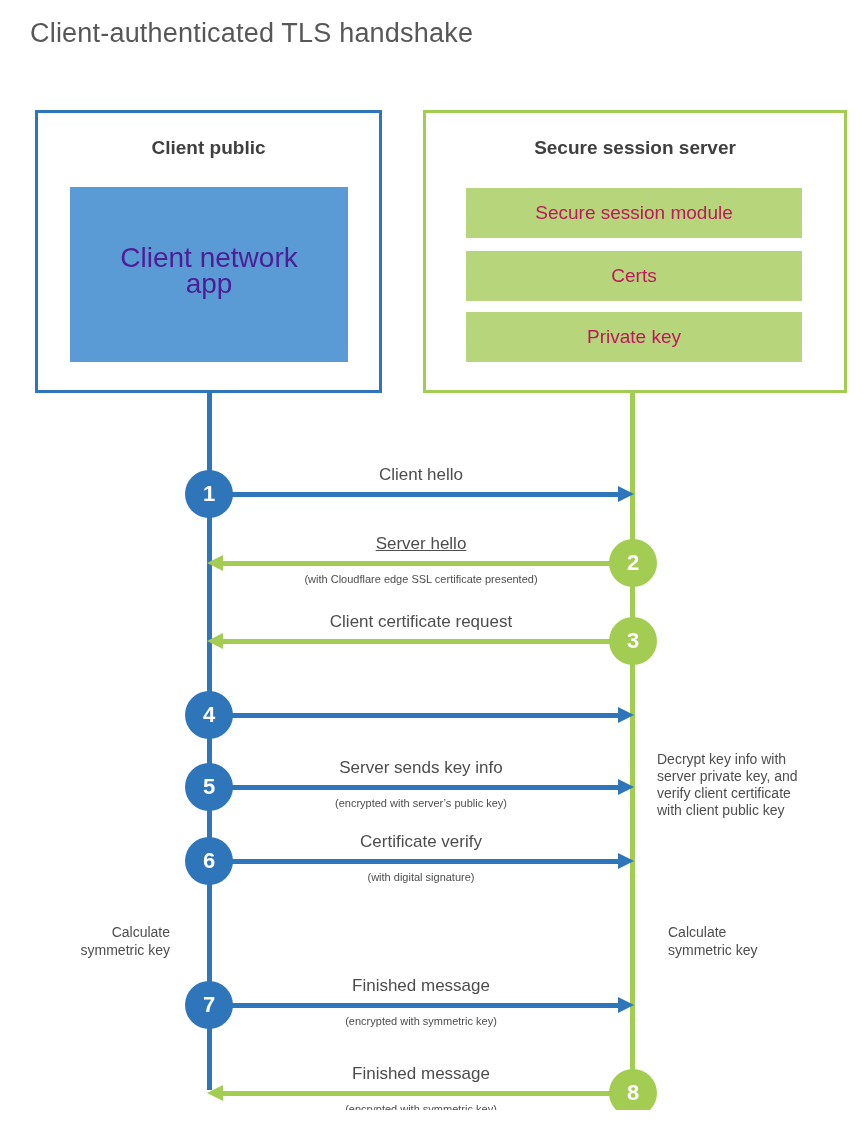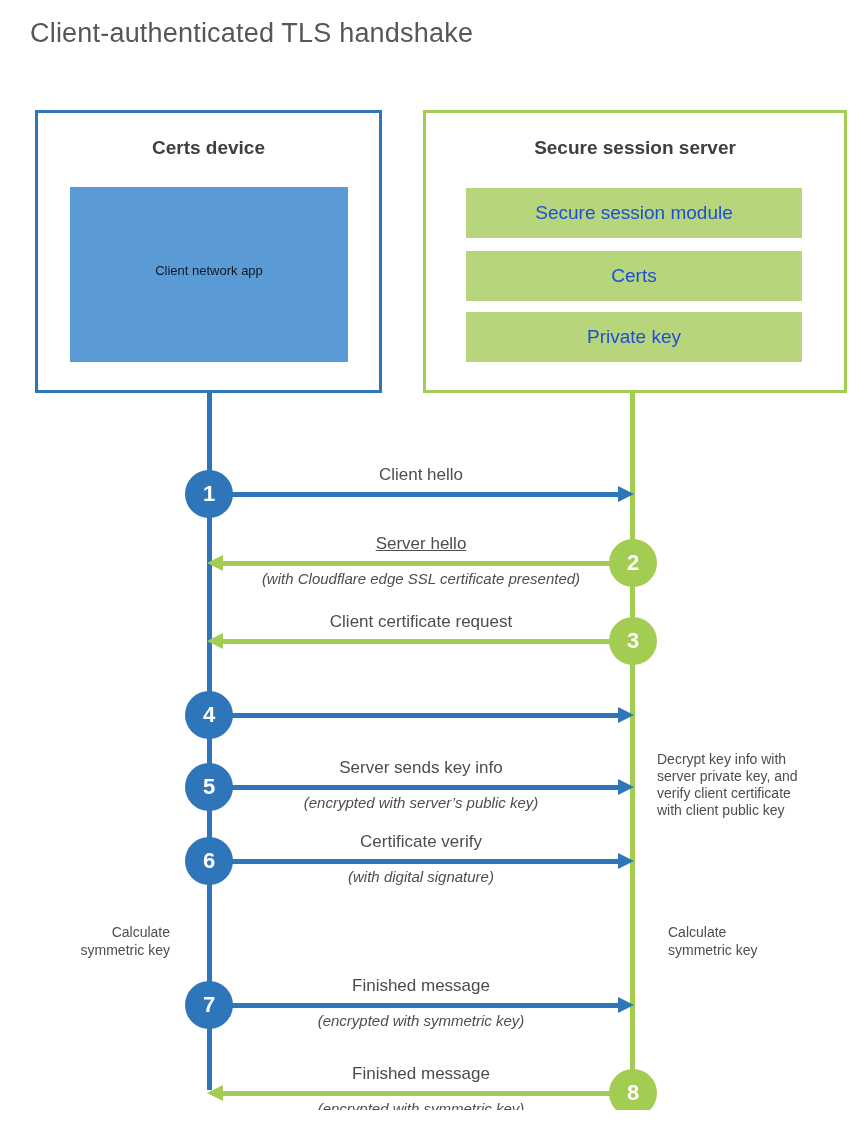--- a/index.html
+++ b/index.html
@@ -45,30 +45,30 @@
     left: 32px; top: 74px;
     width: 278px; height: 175px;
     background: #5b9bd5;
     display: flex; align-items: center; justify-content: center;
     padding-bottom: 8px; box-sizing: border-box;
   }
   .client-app span {
     display: block;
     width: 180px;
     text-align: center;
-    color: #0f172a;
-    font-size: 13px;
+    color: #4c1d95;
+    font-size: 28px;
     line-height: 26px;
   }
   .server-bar {
     position: absolute;
     left: 40px; width: 336px; height: 50px;
     background: #b7d67c;
     display: flex; align-items: center; justify-content: center;
-    color: #1d4ed8;
+    color: #be185d;
     font-size: 19px;
   }
   .bar-1 { top: 75px; }
   .bar-2 { top: 138px; }
   .bar-3 { top: 199px; }
 
   
   .lifeline { width: 5px; top: 393px; z-index: 1; }
   .lifeline-client { left: 207px; height: 697px; background: #2e75b9; }
   .lifeline-server { left: 630px; height: 700px; background: #a3cd52; }
@@ -115,24 +115,23 @@
   .msg-label {
     left: 211px; width: 420px;
     text-align: center;
     font-size: 17px;
     color: #4d4d4d;
     line-height: 20px;
   }
   .msg-sub {
     left: 211px; width: 420px;
     text-align: center;
-    font-size: 15px;
+    font-size: 11px;
     color: #4d4d4d;
     line-height: 16px;
-    font-style: italic;
   }
   .l1 { top: 465px; } .l2 { top: 534px; text-decoration: underline; } .l3 { top: 612px; }
   .l4 { top: 686px; } .l5 { top: 758px; } .l6 { top: 832px; }
   .l7 { top: 976px; } .l8 { top: 1064px; }
   .s2 { top: 571px; } .s5 { top: 795px; } .s6 { top: 869px; }
   .s7 { top: 1013px; } .s8 { top: 1101px; }
 
   
   .side-note {
     font-size: 14px;
@@ -145,21 +144,21 @@
   .calc-right   { left: 668px; top: 924px; width: 130px; text-align: left;  line-height: 17.5px; }
 </style>
 </head>
 <body>
 
 <div class="stage">
 
   <div class="abs page-title">Client-authenticated TLS handshake</div>
 
   <div class="abs actor-box client-box">
-    <div class="actor-title">Certs device</div>
+    <div class="actor-title">Client public</div>
     <div class="client-app">
       <span>Client network app</span>
     </div>
   </div>
 
   <div class="abs actor-box server-box">
     <div class="actor-title">Secure session server</div>
     <div class="server-bar bar-1">Secure session module</div>
     <div class="server-bar bar-3">Private key</div>
     <div class="server-bar bar-2">Certs</div>

